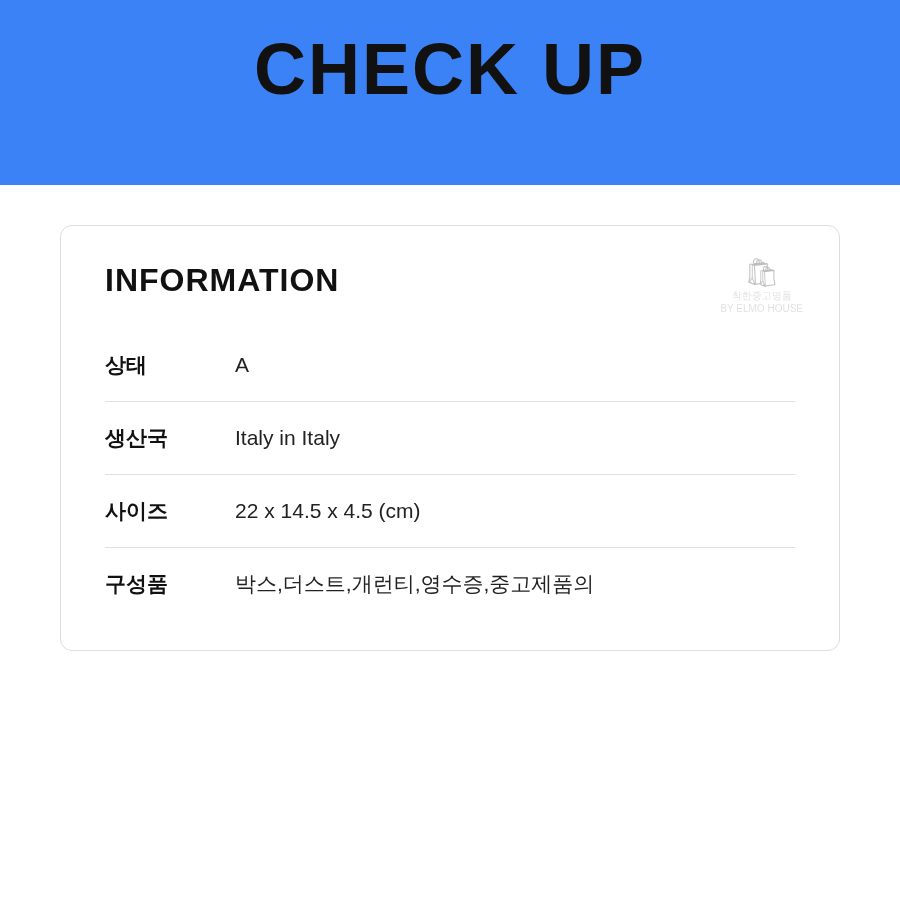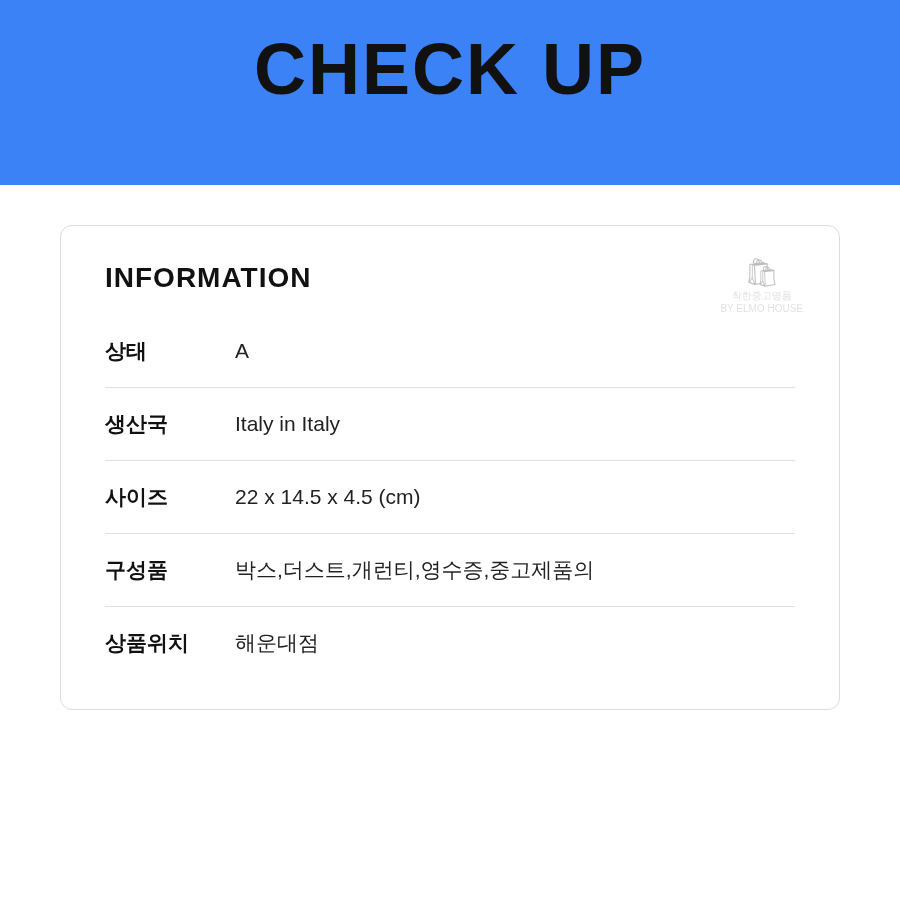--- a/index.html
+++ b/index.html
@@ -77,25 +77,25 @@
     }
 
     .info-card {
       border: 1.5px solid #dddddd;
       border-radius: 12px;
       padding: 36px 44px 30px;
       position: relative;
     }
 
     .info-title {
-      font-size: 28px;
+      font-size: 32px;
       font-weight: 900;
       color: #111111;
       letter-spacing: 1px;
-      margin-bottom: 21px;
+      margin-bottom: 30px;
     }
 
     .watermark {
       position: absolute;
       top: 30px;
       right: 36px;
       opacity: 0.25;
       text-align: center;
     }
 
@@ -173,20 +173,16 @@
             <td class="value">Italy in Italy</td>
           </tr>
           <tr>
             <td class="label">사이즈</td>
             <td class="value">22 x 14.5 x 4.5 (cm)</td>
           </tr>
           <tr>
             <td class="label">구성품</td>
             <td class="value">박스,더스트,개런티,영수증,중고제품의</td>
           </tr>
-          <tr>
-            <td class="label">상품위치</td>
-            <td class="value">해운대점</td>
-          </tr>
         </tbody>
     </table>
   </div>
 </div>
 
 </body></html>

